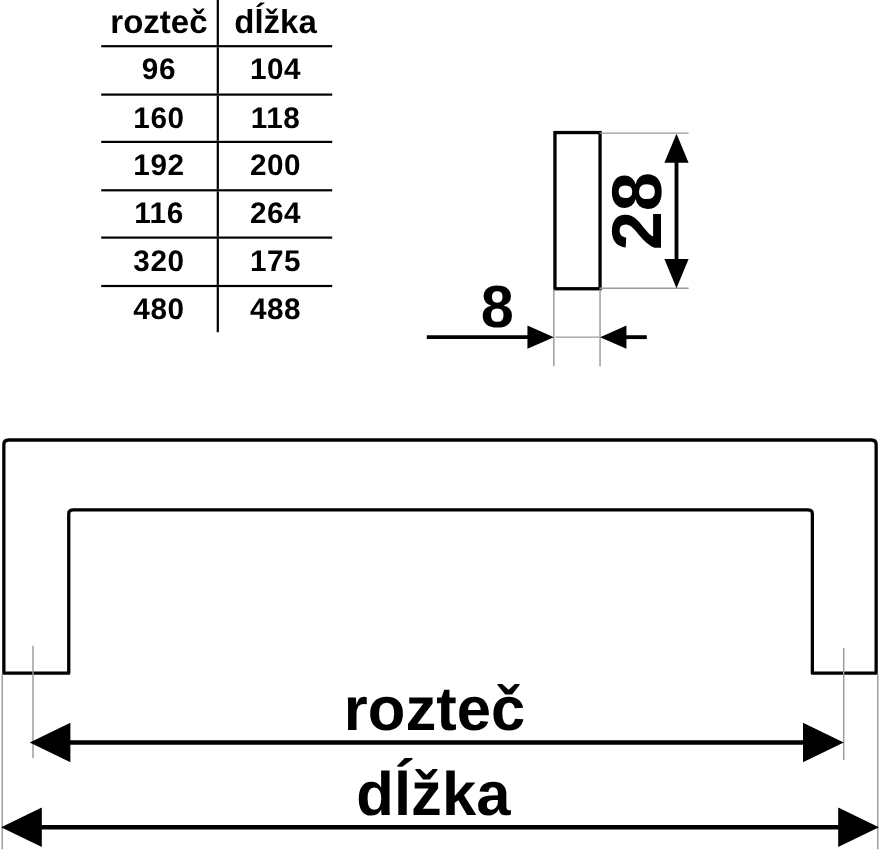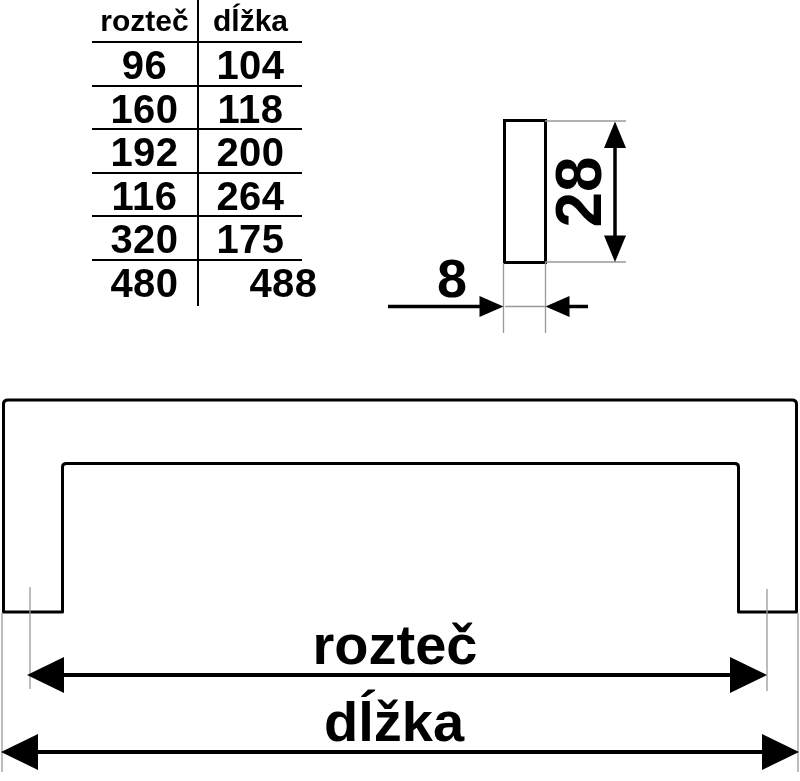--- a/index.html
+++ b/index.html
@@ -24,27 +24,27 @@
     top: 0;
     width: 210px;
   }
   .t-row {
     display: grid;
     grid-template-columns: 107px 103px;
     height: 41.5px;
     border-bottom: 2px solid #000;
   }
   .t-row.header { height: 41px; }
-  .t-row.last { border-bottom: none; gap: 33px; }
+  .t-row.last { border-bottom: none; }
   .t-cell {
     display: flex;
     align-items: center;
     justify-content: center;
     font-weight: bold;
-    font-size: 40px;
+    font-size: 27px;
     letter-spacing: 0.5px;
     box-sizing: border-box;
   }
   .t-cell.first { border-right: 2px solid #000; }
   .t-row.header .t-cell { font-size: 30px; letter-spacing: 0; }
   
   text.dim-label {
     font-family: "Liberation Sans", sans-serif;
     font-weight: bold;
     fill: #000;

